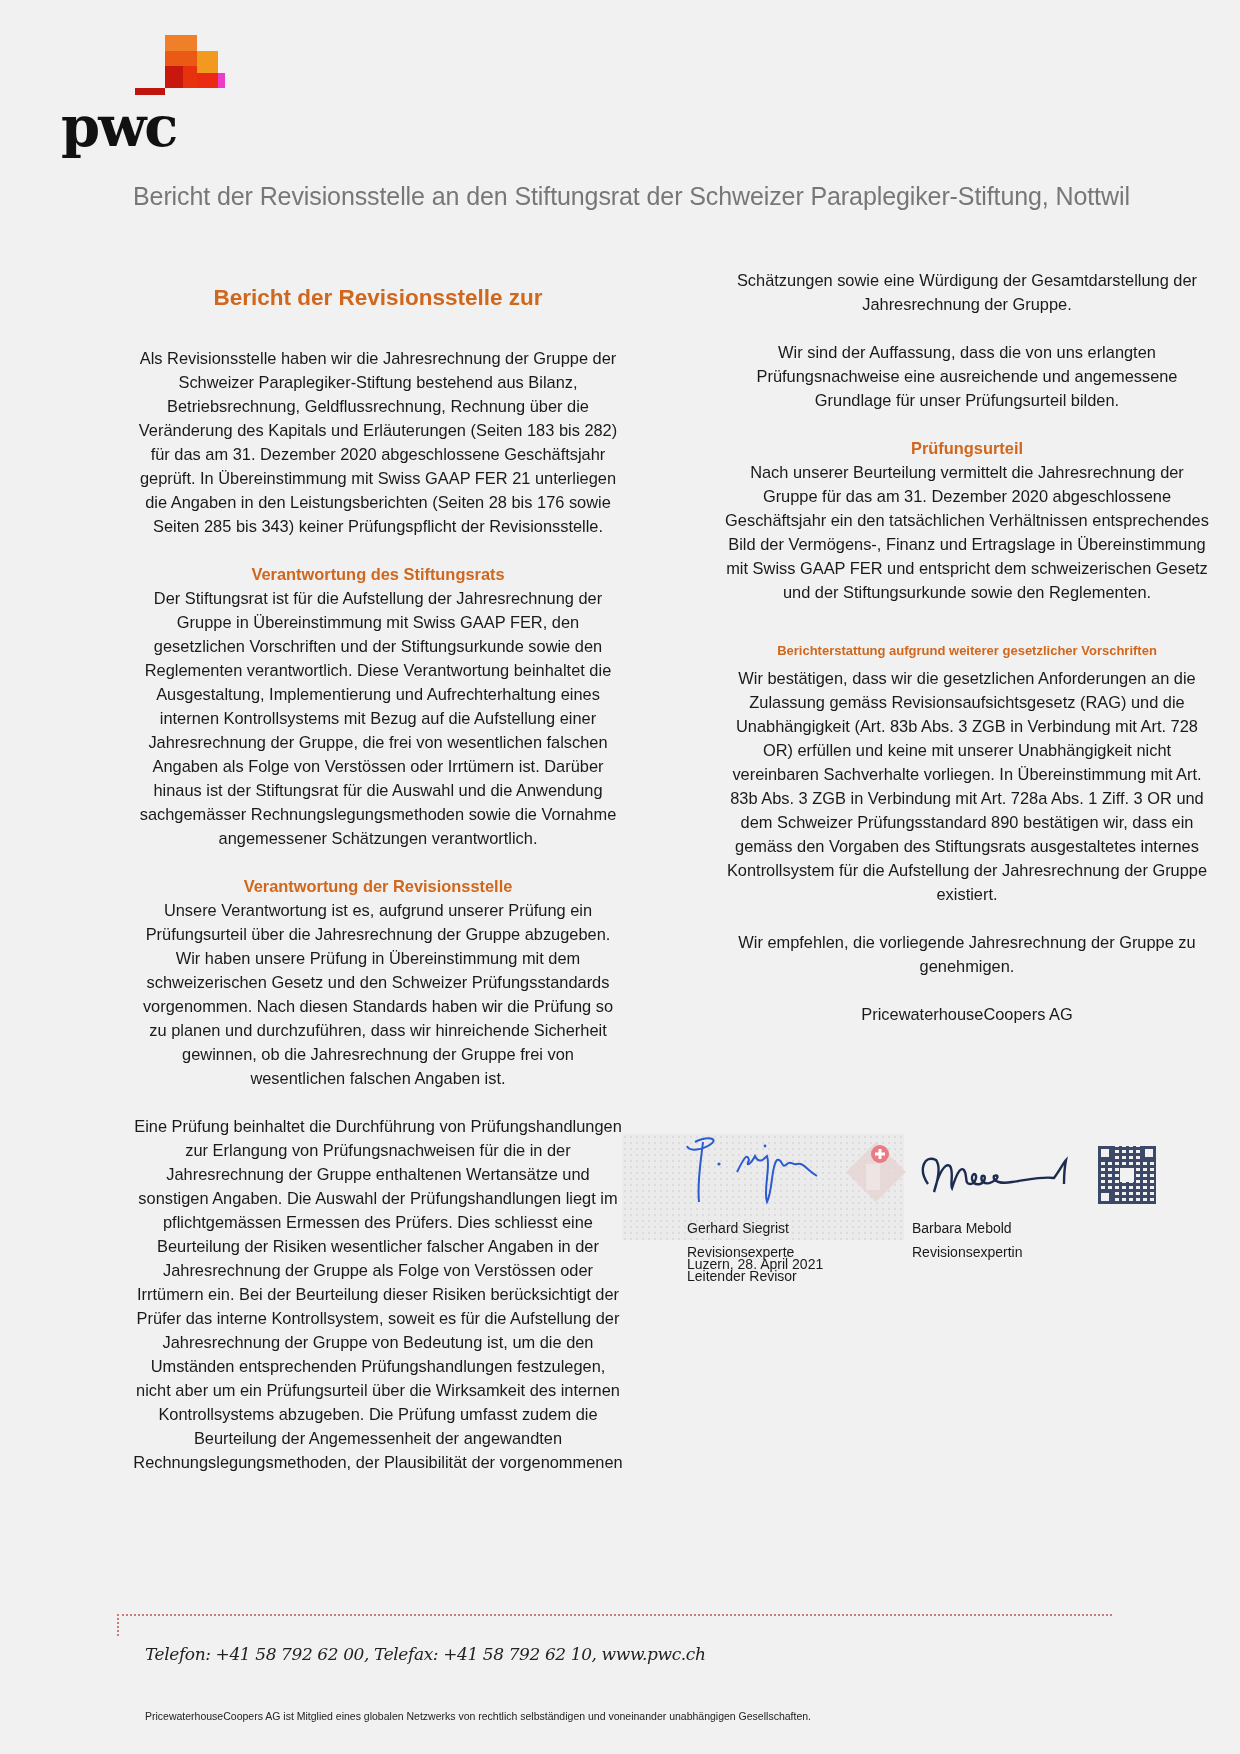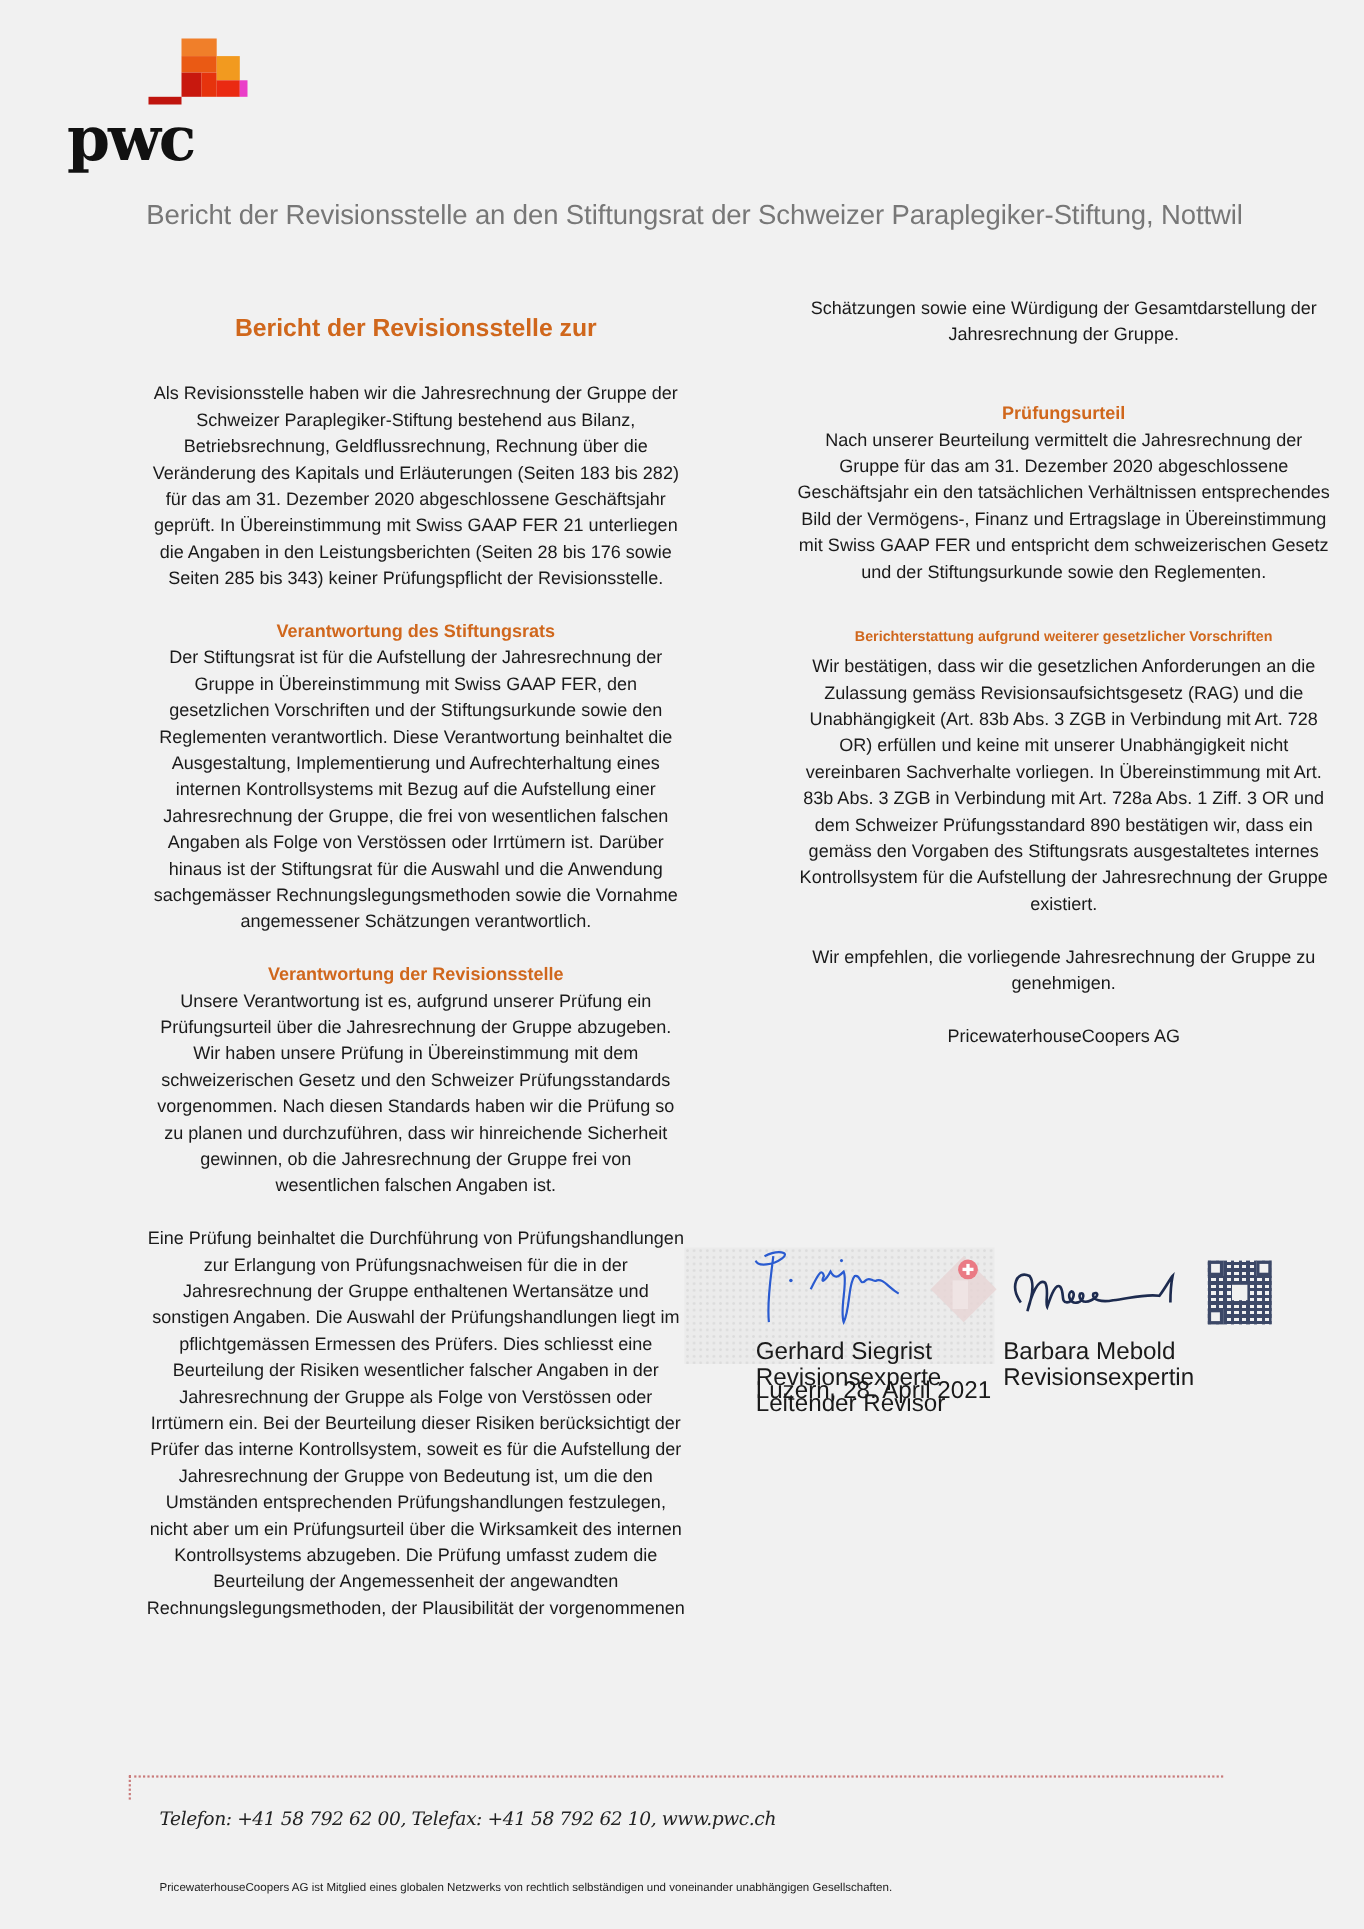--- a/index.html
+++ b/index.html
@@ -31,21 +31,21 @@
   .sec-h.big { font-size: 13px; line-height: 25px; }
   .gap { height: 24px; }
   .gap2 { height: 34px; }
   .sig-area { position: absolute; left: 622px; top: 1130px; width: 560px; height: 110px; }
   .sig-bg {
     position: absolute; left: 0; top: 4px; width: 282px; height: 106px;
     background-color: #ebebeb;
     background-image: radial-gradient(#dcdcdc 1px, transparent 1.4px);
     background-size: 6px 6px;
   }
-  .signer { position: absolute; font-size: 22px; line-height: 24px; }
+  .signer { position: absolute; font-size: 14px; line-height: 24px; }
   .footer-line {
     position: absolute; left: 117px; top: 1614px; width: 995px; height: 0;
     border-top: 2px dotted #c97a7a;
   }
   .footer-vline {
     position: absolute; left: 117px; top: 1614px; width: 0; height: 22px;
     border-left: 2px dotted #c97a7a;
   }
   .footer-addr {
     position: absolute; left: 145px; top: 1643px;
@@ -84,20 +84,21 @@
   <div class="gap"></div>
   <p class="sec-h">Verantwortung der Revisionsstelle</p>
   <p>Unsere Verantwortung ist es, aufgrund unserer Prüfung ein Prüfungsurteil über die Jahresrechnung der Gruppe abzugeben. Wir haben unsere Prüfung in Übereinstimmung mit dem schweizerischen Gesetz und den Schweizer Prüfungsstandards vorgenommen. Nach diesen Standards haben wir die Prüfung so zu planen und durchzuführen, dass wir hinreichende Sicherheit gewinnen, ob die Jahresrechnung der Gruppe frei von wesentlichen falschen Angaben ist.</p>
   <div class="gap"></div>
   <p>Eine Prüfung beinhaltet die Durchführung von Prüfungshandlungen zur Erlangung von Prüfungsnachweisen für die in der Jahresrechnung der Gruppe enthaltenen Wertansätze und sonstigen Angaben. Die Auswahl der Prüfungshandlungen liegt im pflichtgemässen Ermessen des Prüfers. Dies schliesst eine Beurteilung der Risiken wesentlicher falscher Angaben in der Jahresrechnung der Gruppe als Folge von Verstössen oder Irrtümern ein. Bei der Beurteilung dieser Risiken berücksichtigt der Prüfer das interne Kontrollsystem, soweit es für die Aufstellung der Jahresrechnung der Gruppe von Bedeutung ist, um die den Umständen entsprechenden Prüfungshandlungen festzulegen, nicht aber um ein Prüfungsurteil über die Wirksamkeit des internen Kontrollsystems abzugeben. Die Prüfung umfasst zudem die Beurteilung der Angemessenheit der angewandten Rechnungslegungsmethoden, der Plausibilität der vorgenommenen</p>
 </div>
 
 <div class="col col-right">
   <p>Schätzungen sowie eine Würdigung der Gesamtdarstellung der Jahresrechnung der Gruppe.</p>
   <div class="gap"></div>
+  <p>Wir sind der Auffassung, dass die von uns erlangten Prüfungsnachweise eine ausreichende und angemessene Grundlage für unser Prüfungsurteil bilden.</p>
   <div class="gap"></div>
   <p class="sec-h">Prüfungsurteil</p>
   <p>Nach unserer Beurteilung vermittelt die Jahresrechnung der Gruppe für das am 31. Dezember 2020 abgeschlossene Geschäftsjahr ein den tatsächlichen Verhältnissen entsprechendes Bild der Vermögens-, Finanz und Ertragslage in Übereinstimmung mit Swiss GAAP FER und entspricht dem schweizerischen Gesetz und der Stiftungsurkunde sowie den Reglementen.</p>
   <div class="gap2"></div>
   <p class="sec-h big">Berichterstattung aufgrund weiterer gesetzlicher Vorschriften</p>
   <p style="margin-top:3px;">Wir bestätigen, dass wir die gesetzlichen Anforderungen an die Zulassung gemäss Revisionsaufsichtsgesetz (RAG) und die Unabhängigkeit (Art. 83b Abs. 3 ZGB in Verbindung mit Art. 728 OR) erfüllen und keine mit unserer Unabhängigkeit nicht vereinbaren Sachverhalte vorliegen. In Übereinstimmung mit Art. 83b Abs. 3 ZGB in Verbindung mit Art. 728a Abs. 1 Ziff. 3 OR und dem Schweizer Prüfungsstandard 890 bestätigen wir, dass ein gemäss den Vorgaben des Stiftungsrats ausgestaltetes internes Kontrollsystem für die Aufstellung der Jahresrechnung der Gruppe existiert.</p>
   <div class="gap"></div>
   <p>Wir empfehlen, die vorliegende Jahresrechnung der Gruppe zu genehmigen.</p>
   <div class="gap"></div>
   <p>PricewaterhouseCoopers AG</p>

